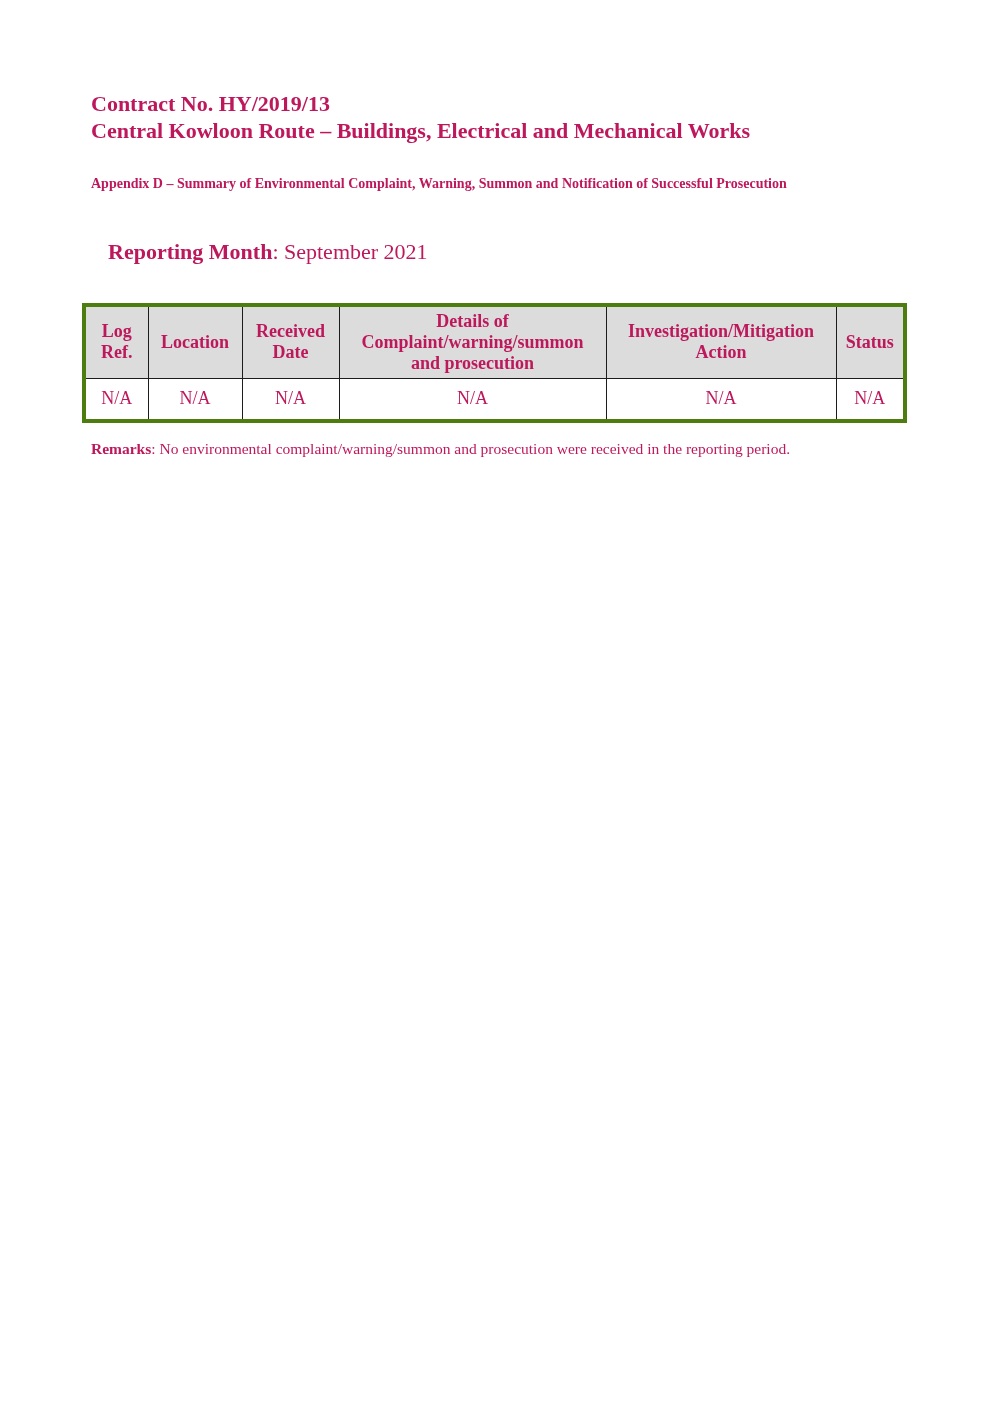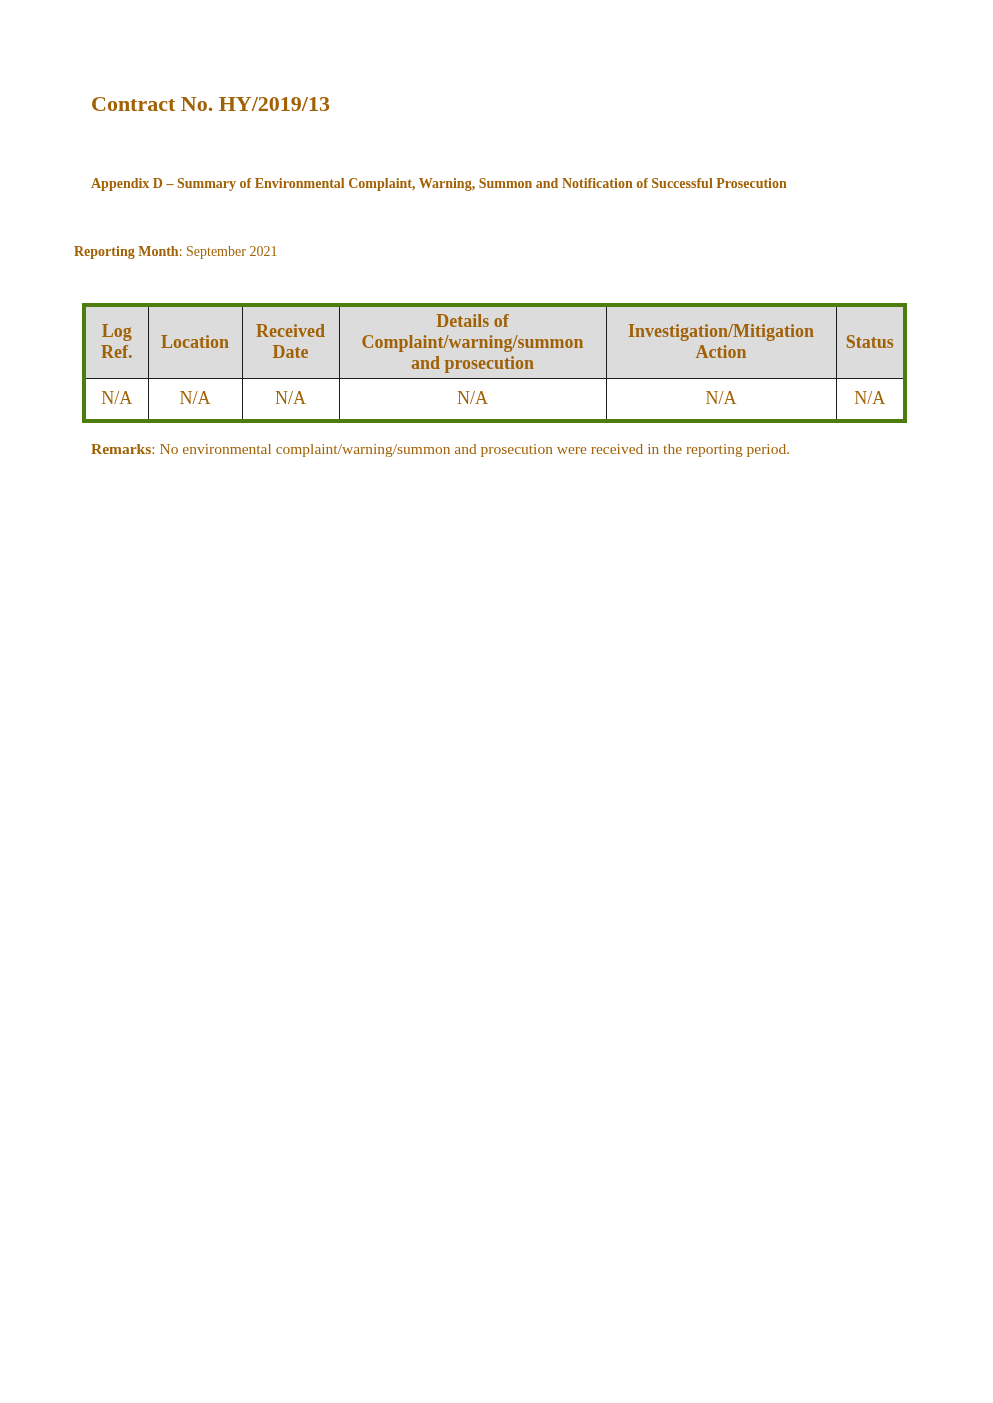--- a/index.html
+++ b/index.html
@@ -6,21 +6,21 @@
     margin: 0;
     padding: 0;
     background: #ffffff;
   }
   .page {
     position: relative;
     width: 993px;
     height: 998px;
     background: #ffffff;
     font-family: "Liberation Serif", "DejaVu Serif", serif;
-    color: #a16207;
+    color: #be185d;
     overflow: hidden;
   }
   .doc-title {
     position: absolute;
     left: 91px;
     top: 90px;
     font-size: 22px;
     font-weight: bold;
     line-height: 27px;
     white-space: nowrap;
@@ -29,23 +29,23 @@
     position: absolute;
     left: 91px;
     top: 172px;
     width: 838px;
     font-size: 14px;
     font-weight: bold;
     line-height: 23px;
   }
   .reporting-month {
     position: absolute;
-    left: 74px;
+    left: 108px;
     top: 241px;
-    font-size: 14px;
+    font-size: 22px;
     line-height: 22px;
     white-space: nowrap;
   }
   .reporting-month .label { font-weight: bold; }
   .summary-table-wrap {
     position: absolute;
     left: 82px;
     top: 303px;
   }
   table.summary-table {
@@ -107,20 +107,21 @@
     text-align: center;
   }
 </style>
 </head>
 <body>
 
 <div class="page">
 
   <div class="doc-title">
     <div>Contract No. HY/2019/13</div>
+    <div>Central Kowloon Route – Buildings, Electrical and Mechanical Works</div>
   </div>
 
   <div class="appendix-heading">Appendix D – Summary of Environmental Complaint, Warning, Summon and Notification of Successful Prosecution</div>
 
   <div class="reporting-month">
     <span class="label">Reporting Month</span><span>: September 2021</span>
   </div>
 
   <div class="summary-table-wrap">
     <table class="summary-table">

